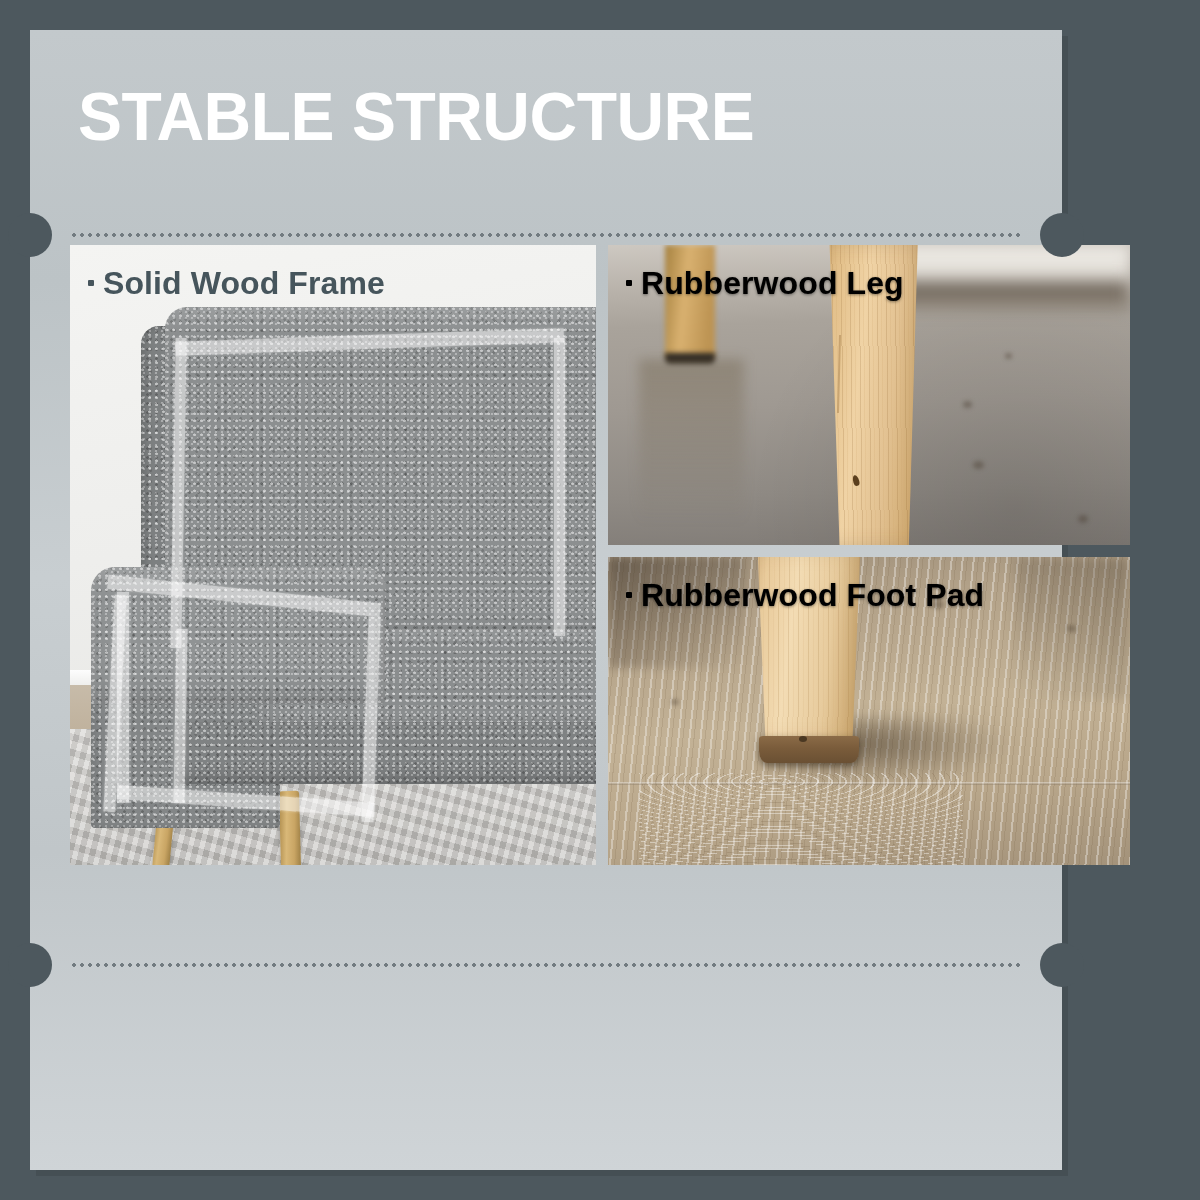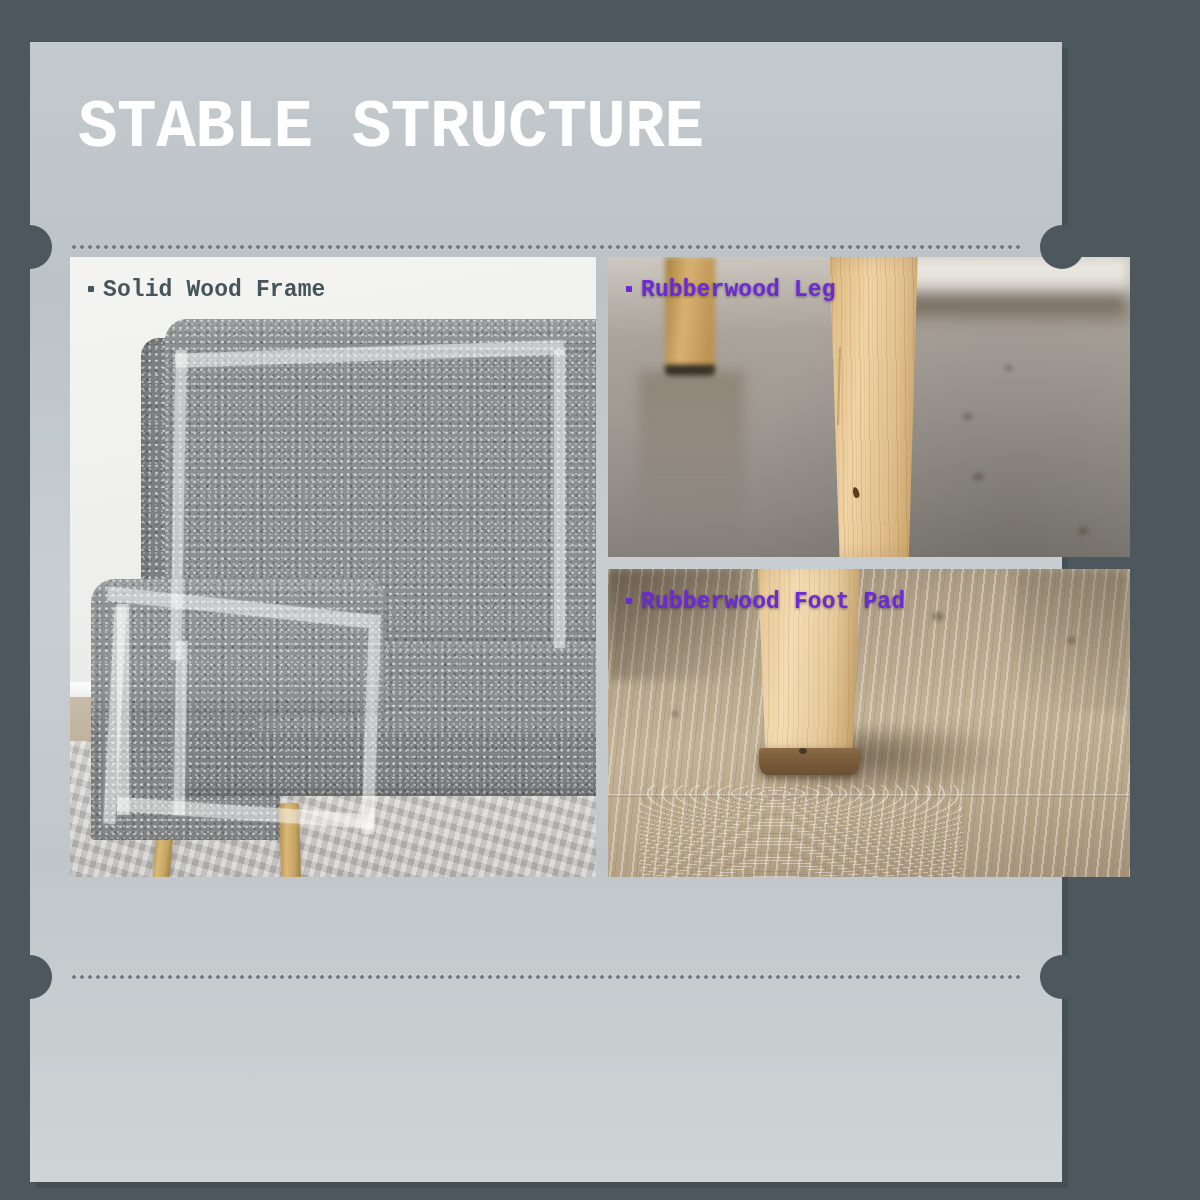--- a/index.html
+++ b/index.html
@@ -7,24 +7,23 @@
   body{
     width:1200px;height:1200px;overflow:hidden;
     background:#4d585e;
     font-family:"Liberation Sans","DejaVu Sans",sans-serif;
     -webkit-font-smoothing:antialiased;
   }
   .stage{position:relative;width:1200px;height:1200px;}
 
   
   .ticket{
-    position:absolute;left:30px;top:42px;width:1032px;height:1140px;
+    position:absolute;left:30px;top:30px;width:1032px;height:1140px;
     background:linear-gradient(180deg,#c3c9cc 0%,#bcc3c6 22%,#c8ced1 48%,#c0c6c9 72%,#cfd4d7 100%);
     box-shadow:6px 6px 0 rgba(0,0,0,0.10);
-    font-family:Liberation Mono, monospace;
   }
   
   .notch{
     position:absolute;width:44px;height:44px;border-radius:50%;
     background:#4d585e;z-index:6;
   }
   .notch.tl{left:-22px;top:183px;}
   .notch.tr{right:-22px;top:183px;}
   .notch.bl{left:-22px;top:913px;}
   .notch.br{right:-22px;top:913px;}
@@ -56,29 +55,29 @@
     position:absolute;left:40px;top:215px;width:1060px;height:620px;
   }
   .panel{position:absolute;overflow:hidden;background:#b9bfc2;}
   .panel-left{left:0;top:0;width:526px;height:620px;}
   .panel-rt{left:538px;top:0;width:522px;height:300px;}
   .panel-rb{left:538px;top:312px;width:522px;height:308px;}
 
   
   .caption{
     position:absolute;left:18px;top:20px;z-index:4;
-    font-size:23px;font-weight:700;letter-spacing:.1px;
+    font-size:32px;font-weight:700;letter-spacing:.1px;
     display:flex;align-items:center;gap:9px;white-space:nowrap;
   }
   .caption .bullet{
     display:inline-block;width:6px;height:6px;flex:0 0 auto;
     background:currentColor;border-radius:1px;position:relative;top:-1px;
   }
   .cap-dark{color:#46555c;}
-  .cap-light{color:#6d28d9;text-shadow:0 1px 3px rgba(0,0,0,.45);justify-content:space-between;}
+  .cap-light{color:#000000;text-shadow:0 1px 3px rgba(0,0,0,.45);justify-content:space-between;}
 
   
   
   
   .scene1{position:absolute;inset:0;background:#f2f2f0;}
   .s1-wall{position:absolute;left:0;top:0;width:100%;height:71%;
     background:linear-gradient(170deg,#f4f4f2 0%,#eeeeec 60%,#e9e9e6 100%);}
   .s1-baseboard{position:absolute;left:0;top:68.5%;width:25%;height:4%;
     background:linear-gradient(180deg,#fdfdfd,#e6e6e3);}
   .s1-floor{position:absolute;left:0;top:71%;width:100%;height:8%;

